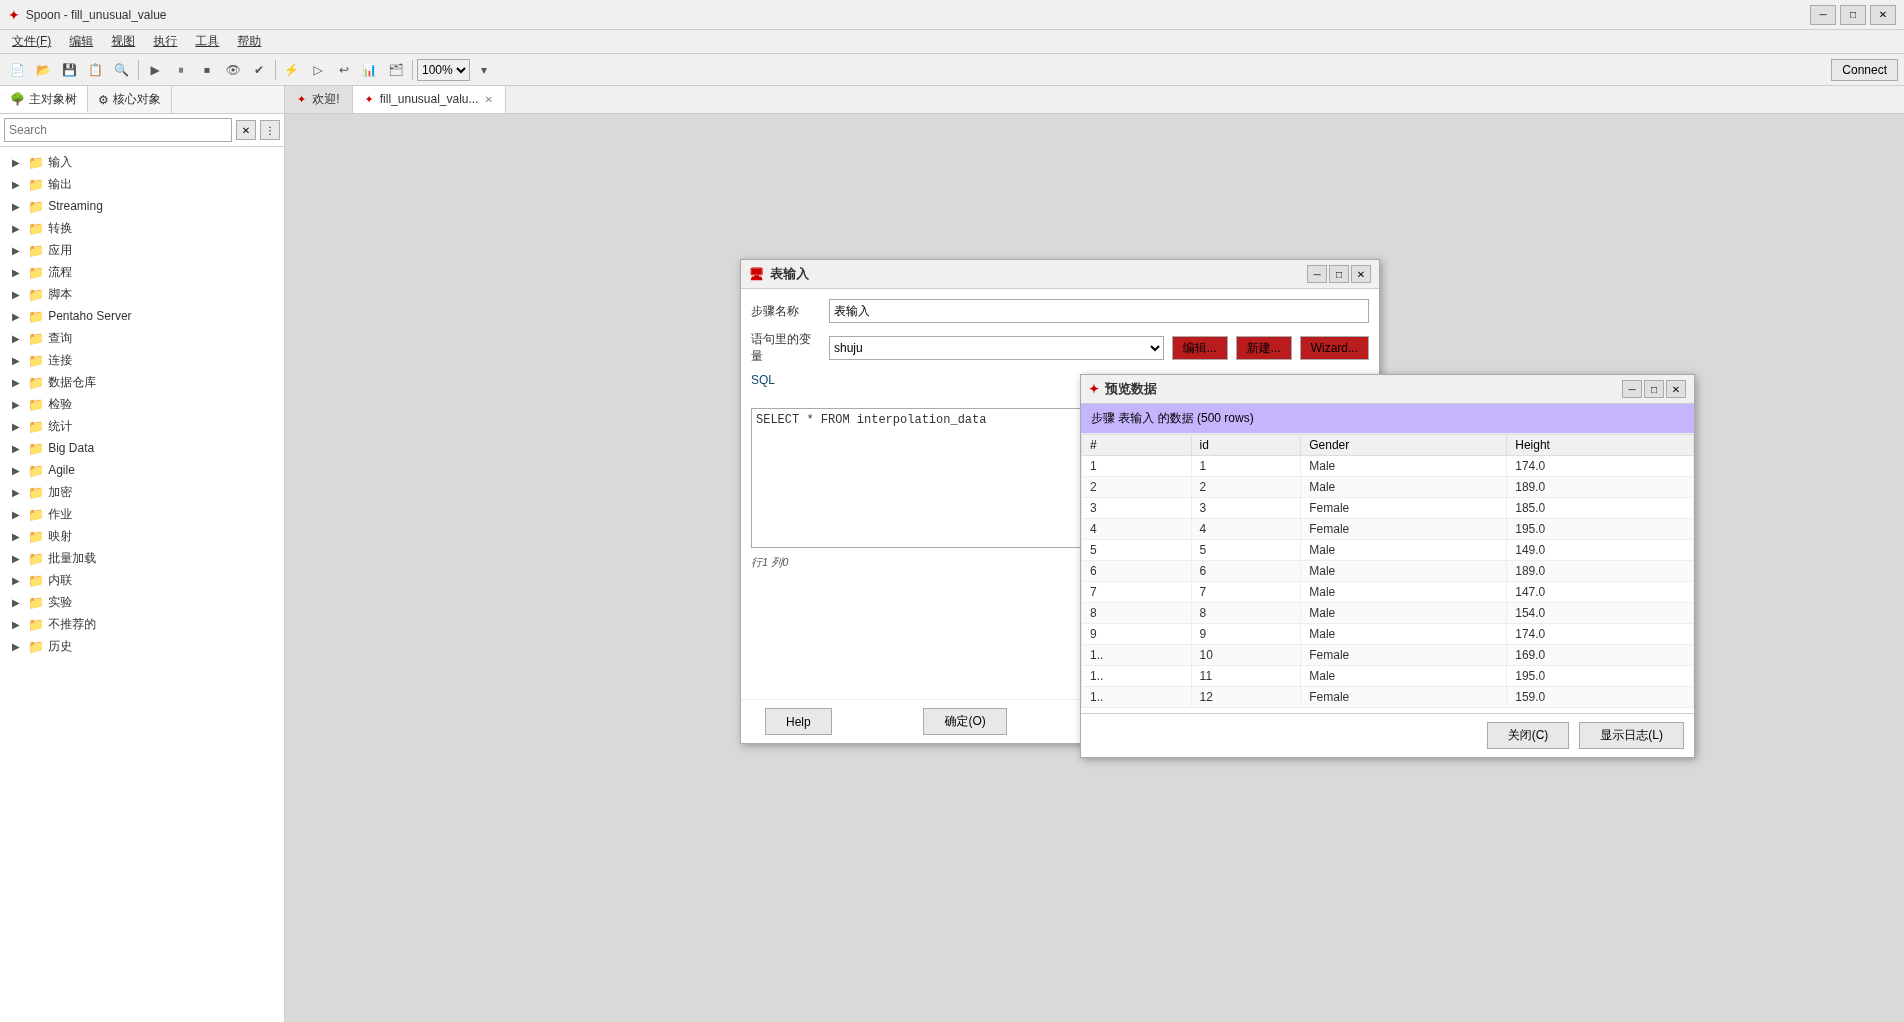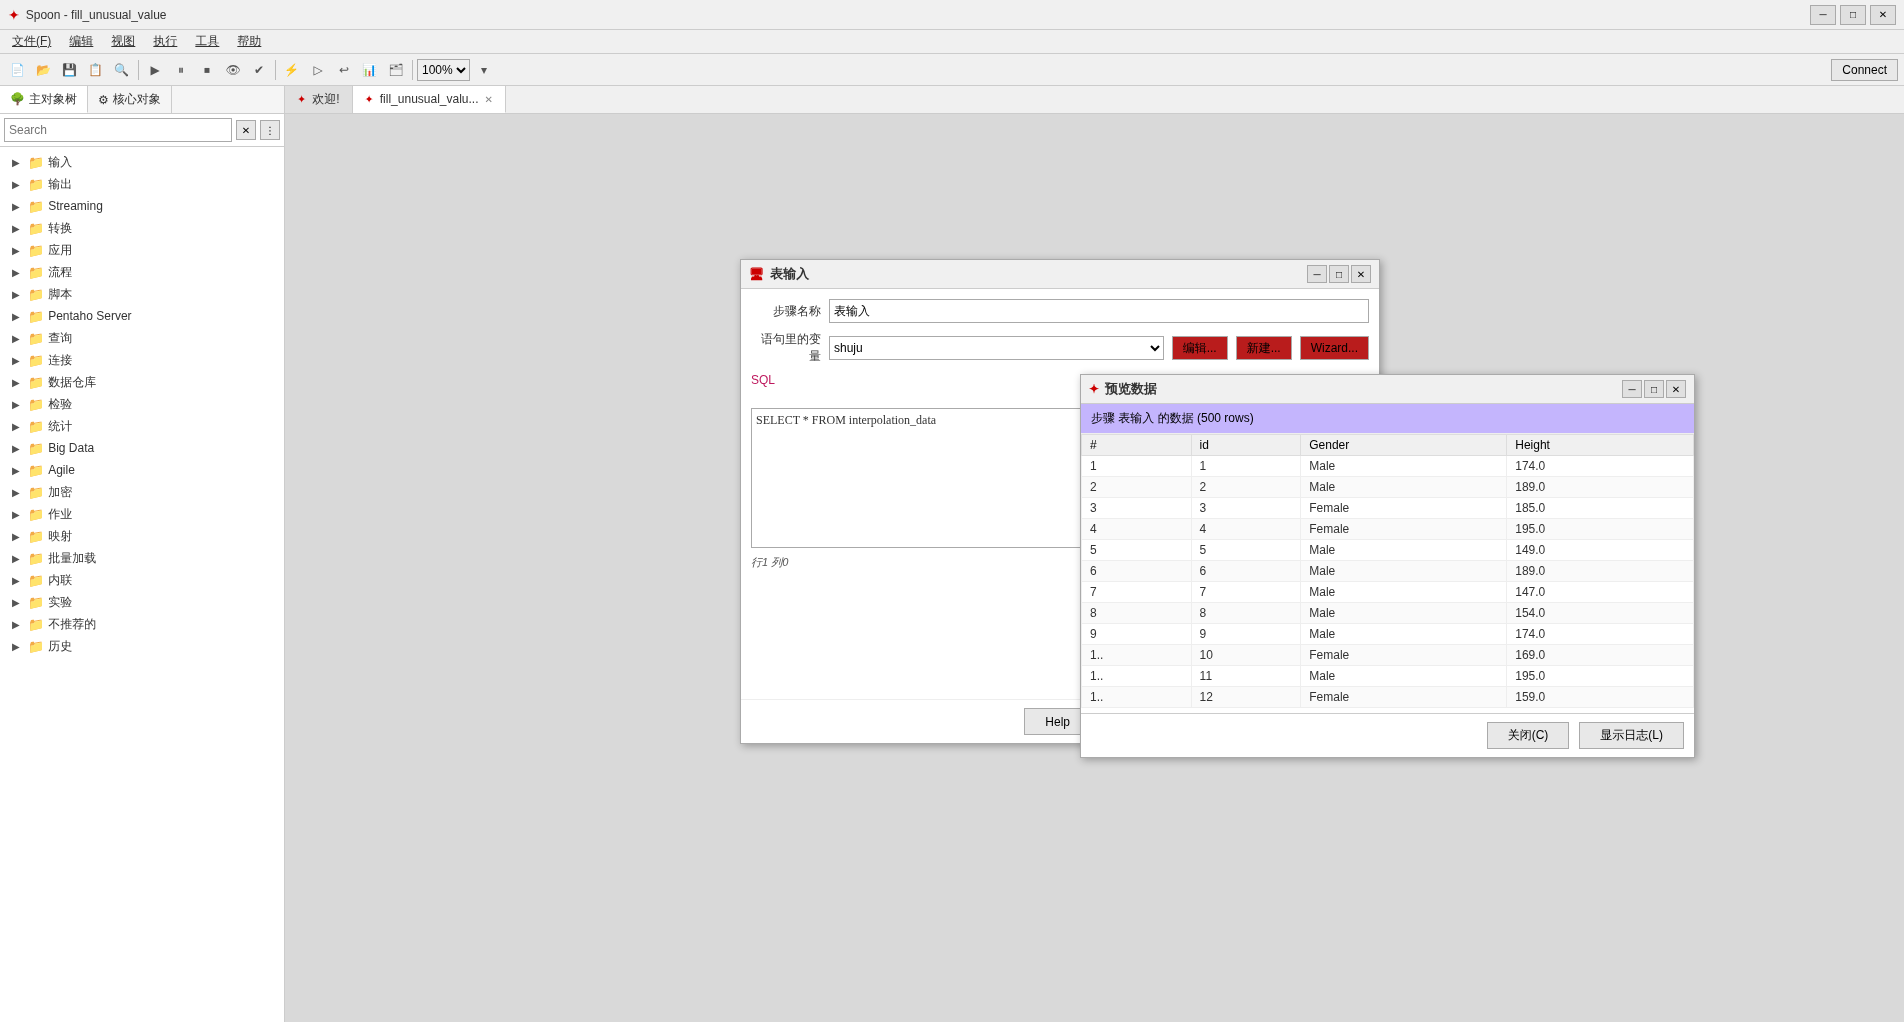--- a/index.html
+++ b/index.html
@@ -193,21 +193,21 @@
       left: 455px;
       width: 640px;
     }
     .dialog-body { padding: 10px; }
     .form-row {
       display: flex;
       align-items: center;
       margin-bottom: 8px;
       gap: 8px;
     }
-    .form-label { width: 70px; text-align: right; font-size: 12px; color: #333; flex-shrink: 0; }
+    .form-label { width: 70px; text-align: left; font-size: 12px; color: #333; flex-shrink: 0; }
     .form-input {
       flex: 1;
       height: 24px;
       border: 1px solid #aaa;
       padding: 0 4px;
       font-size: 12px;
     }
     .form-select {
       flex: 1;
       height: 24px;
@@ -217,43 +217,43 @@
     }
     .form-btn {
       padding: 2px 10px;
       border: 1px solid #aaa;
       background: #b91c1c;
       cursor: pointer;
       font-size: 12px;
       height: 24px;
     }
     .sql-section { margin-top: 6px; }
-    .sql-label { font-size: 12px; color: #be185d; margin-bottom: 17px; }
+    .sql-label { font-size: 12px; color: #0c4a6e; margin-bottom: 17px; }
     .sql-area {
       width: 100%;
       height: 140px;
       border: 1px solid #aaa;
-      font-family: Liberation Serif, serif;
+      font-family: Liberation Mono, monospace;
       font-size: 12px;
       padding: 4px;
       resize: none;
       background: white;
       color: #333;
     }
     .sql-status { font-size: 11px; color: #555; margin-top: 4px; font-style: italic; }
     .options-row { display: flex; align-items: center; margin-bottom: 4px; gap: 6px; justify-content: flex-end; }
     .options-label { font-size: 12px; color: #555; }
     .checkbox-input { width: 12px; height: 12px; }
     .limit-row { display: flex; align-items: center; justify-content: flex-end; gap: 6px; margin-bottom: 6px; }
     .limit-input { width: 60px; height: 22px; border: 1px solid #aaa; padding: 0 4px; font-size: 12px; }
 
     .dialog-footer {
-      padding: 8px 10px;
-      display: flex;
-      justify-content: flex-end;
+      padding: 8px 24px;
+      display: flex;
+      justify-content: space-between;
       gap: 10px;
       border-top: 1px solid #eee;
     }
     .footer-btn {
       padding: 4px 20px;
       border: 1px solid #aaa;
       background: #e8e8e8;
       cursor: pointer;
       font-size: 12px;
     }

